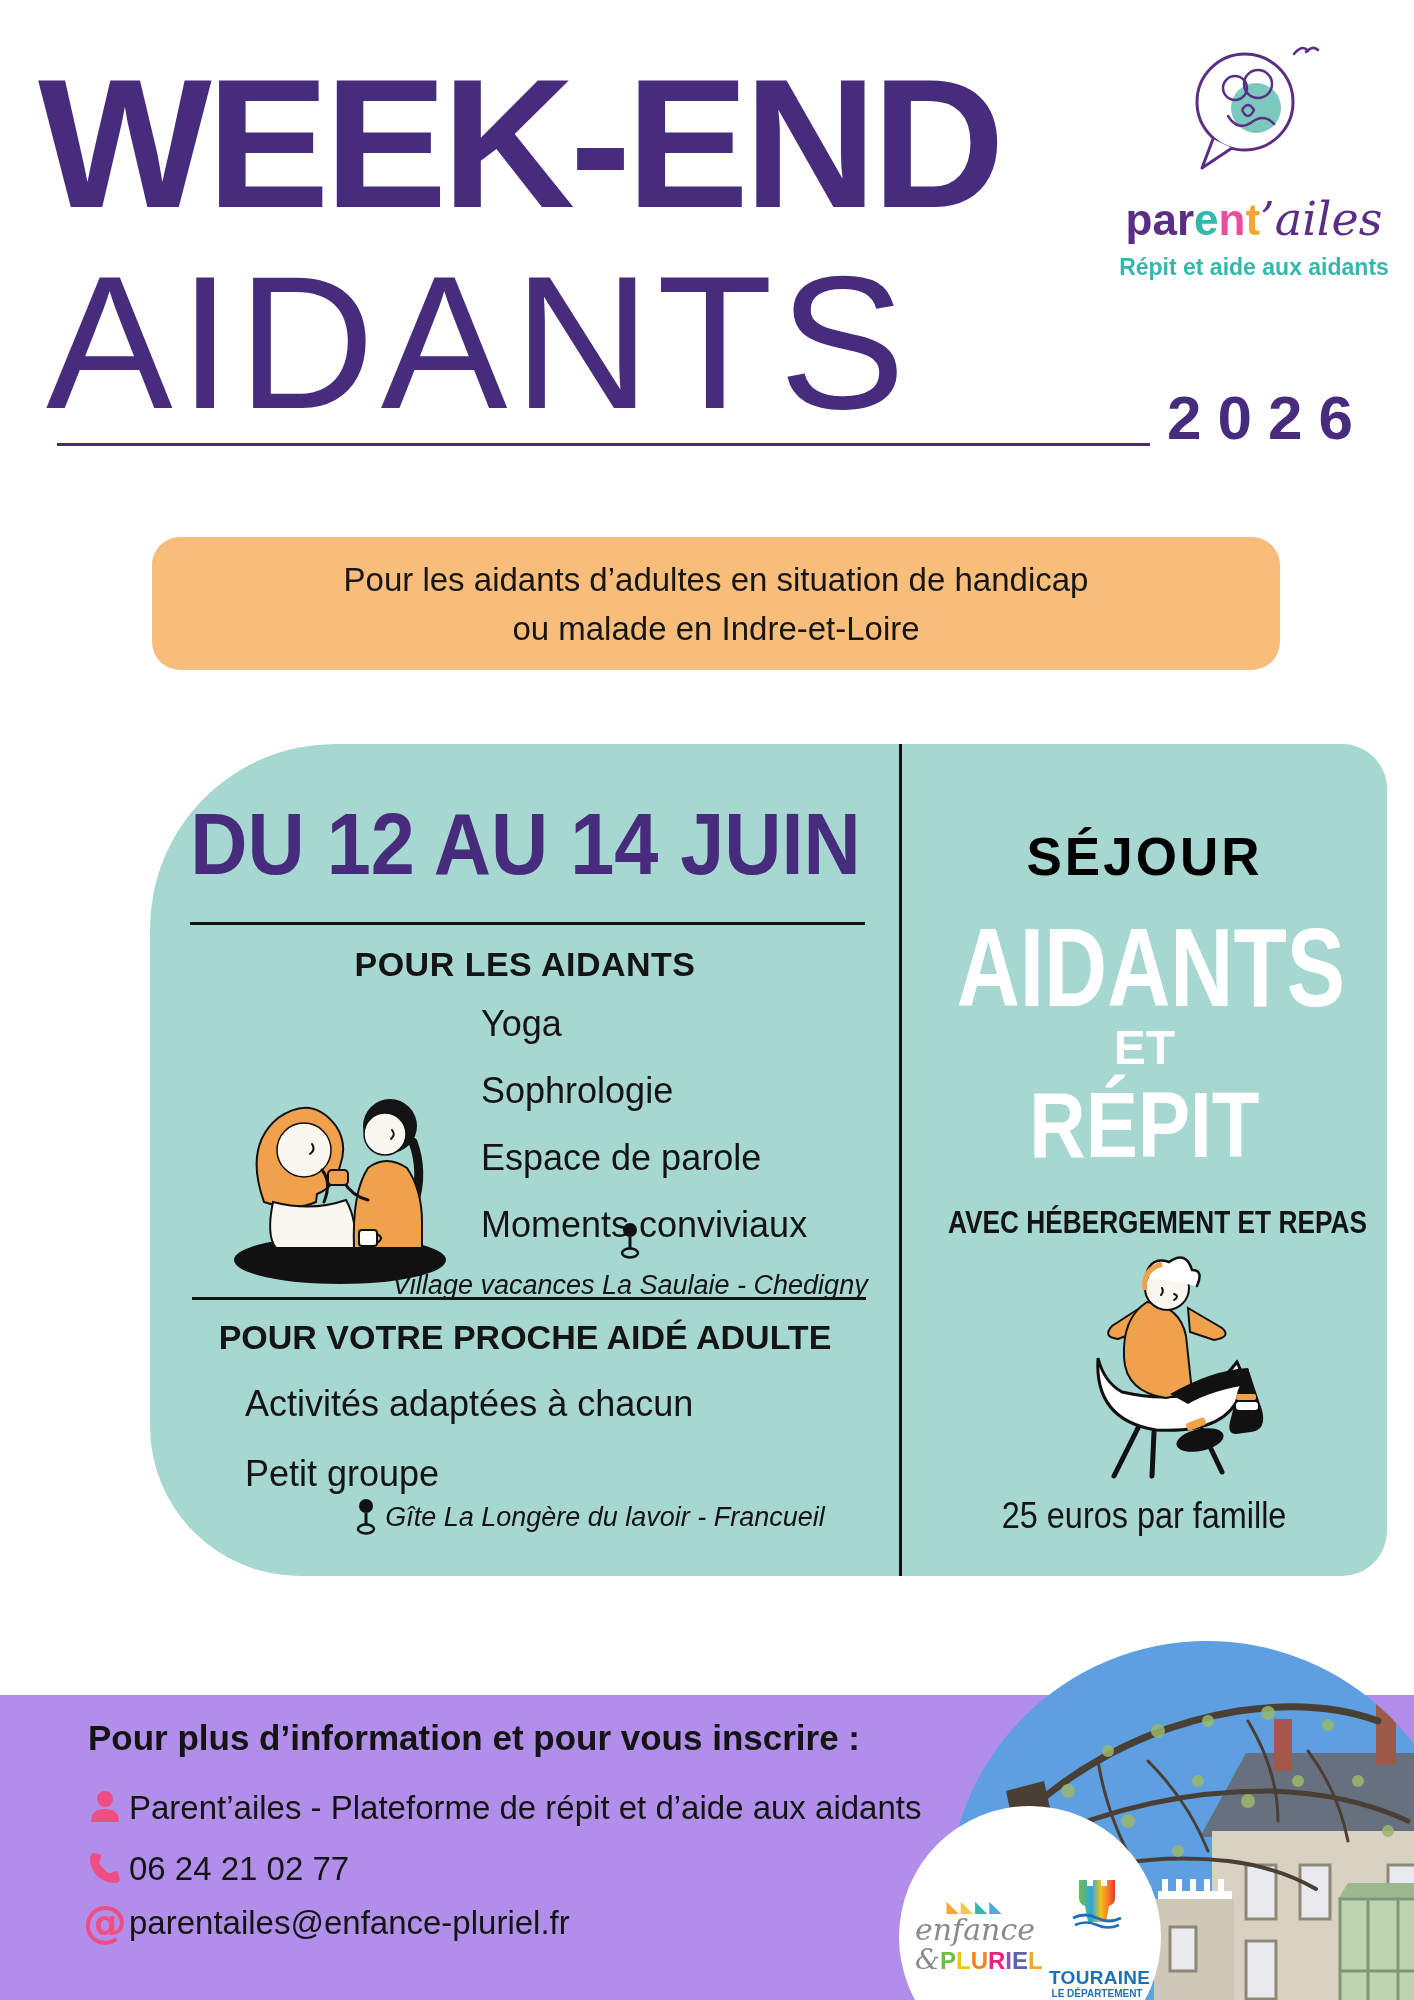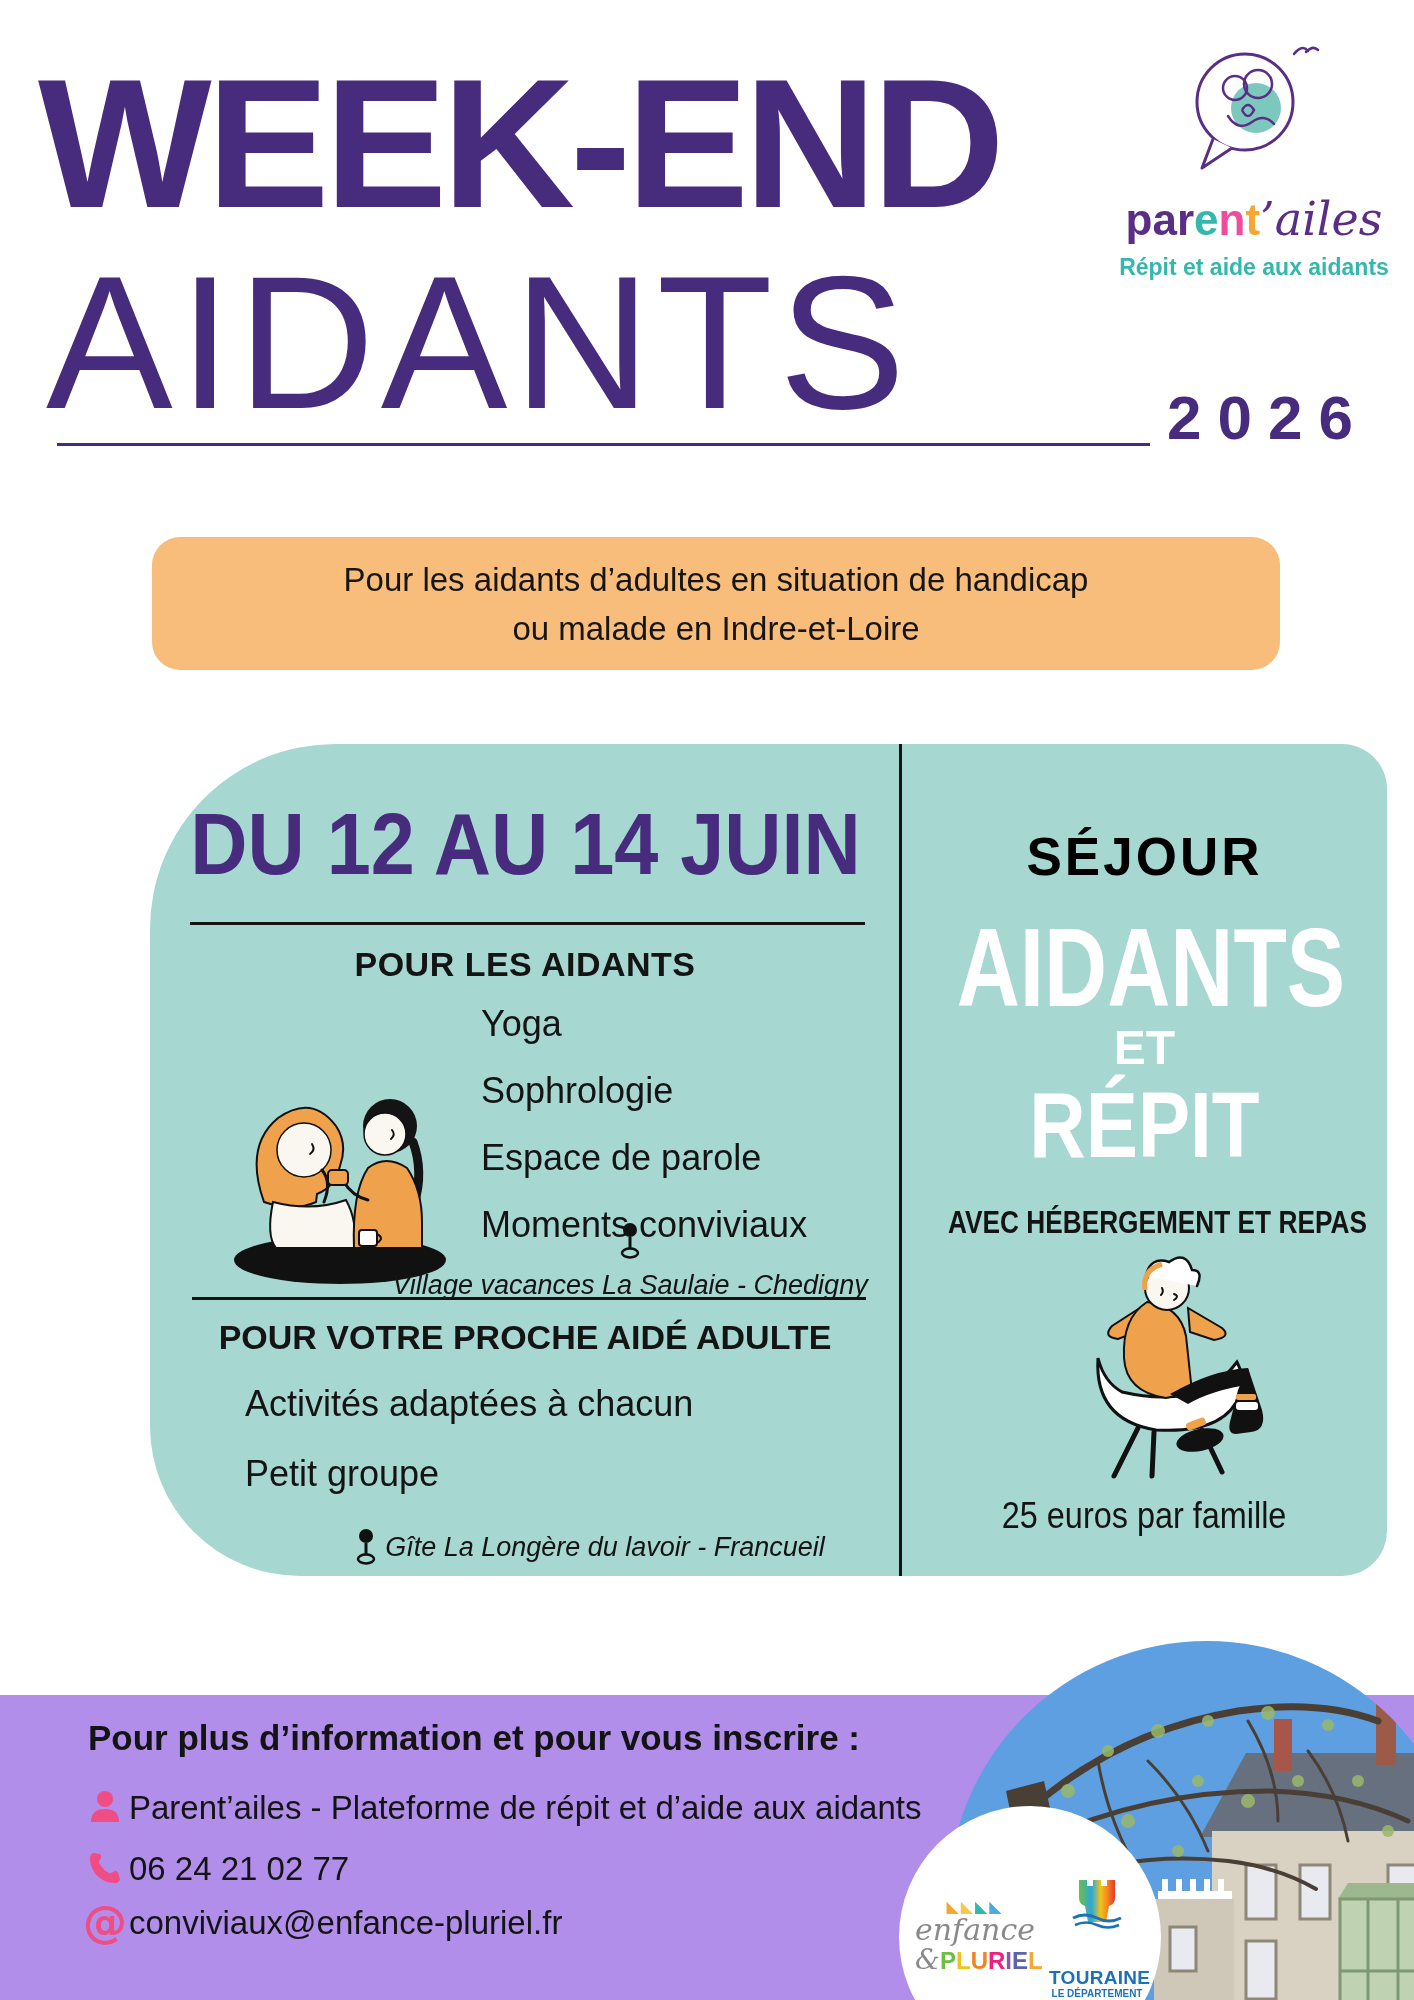--- a/index.html
+++ b/index.html
@@ -49,21 +49,21 @@
   }
   .date-title>span{display:inline-block;transform:scaleX(0.9);transform-origin:center;}
   .h-div1{position:absolute;left:40px;top:178px;width:675px;height:3px;background:#141414;}
   .h-div2{position:absolute;left:42px;top:553px;width:674px;height:3px;background:#141414;}
   .s1-title{position:absolute;left:0;top:203px;width:750px;text-align:center;
     font-size:34px;font-weight:bold;letter-spacing:.5px;line-height:1;}
   .activity-list{position:absolute;left:331px;top:246px;font-size:36px;line-height:67px;}
   .loc-row{position:absolute;display:flex;align-items:center;gap:12px;width:750px;
     box-sizing:border-box;justify-content:center;font-style:italic;font-size:27px;line-height:1;}
   .loc1{top:478px;padding-left:210px;flex-direction:column;}
-  .loc2{top:784px;padding-left:130px;gap:8px;}
+  .loc2{top:754px;padding-left:130px;gap:8px;}
   .s2-title{position:absolute;left:0;top:576px;width:750px;text-align:center;
     font-size:34px;font-weight:bold;line-height:1;white-space:nowrap;}
   .feature1{position:absolute;left:95px;top:642px;font-size:36px;line-height:1;}
   .feature2{position:absolute;left:95px;top:712px;font-size:36px;line-height:1;}
   .illus-women{position:absolute;left:66px;top:306px;}
   
   .right-panel{position:absolute;left:752px;top:0;width:485px;height:100%;text-align:center;}
   .rp-sejour{position:absolute;left:0;top:86px;width:100%;font-size:53px;font-weight:bold;
     letter-spacing:3px;color:#000000;line-height:1;}
   .rp-aidants{position:absolute;left:0;top:168px;width:100%;font-size:112px;font-weight:bold;
@@ -238,21 +238,21 @@
         <path d="M7 3 C5 3 3 5 3 8 c0 14 11 25 25 25 3 0 5 -2 5 -4 l-2.2 -6.5 c-0.4 -1.2 -1.8 -1.8 -3 -1.3 l-5 2.2 c-4.8 -2.4 -8.7 -6.3 -11 -11 l2.2 -5 C14.5 6 14 4.6 12.8 4.2 Z" fill="#EF4D84"></path>
       </svg>
     </span>
     <span>06 24 21 02 77</span>
   </div>
 
   <div class="contact-row row-2">
     <span class="icon-cell">
         <span class="at-glyph">@</span>
       </span>
-    <span>conviviaux@enfance-pluriel.fr</span>
+    <span>parentailes@enfance-pluriel.fr</span>
   </div>
 
   <div class="abs photo-circle">
     <svg width="518" height="518" viewBox="0 0 518 518">
       <rect x="0" y="0" width="518" height="518" fill="#5D9FE0"></rect>
 
       <path d="M252 196 L298 112 L472 112 L512 196 Z" fill="#67707F"></path>
       <rect x="326" y="78" width="18" height="52" fill="#A8564A"></rect>
       <rect x="428" y="62" width="20" height="62" fill="#9C5A48"></rect>
       <rect x="264" y="190" width="224" height="220" fill="#D9D2C2"></rect>

